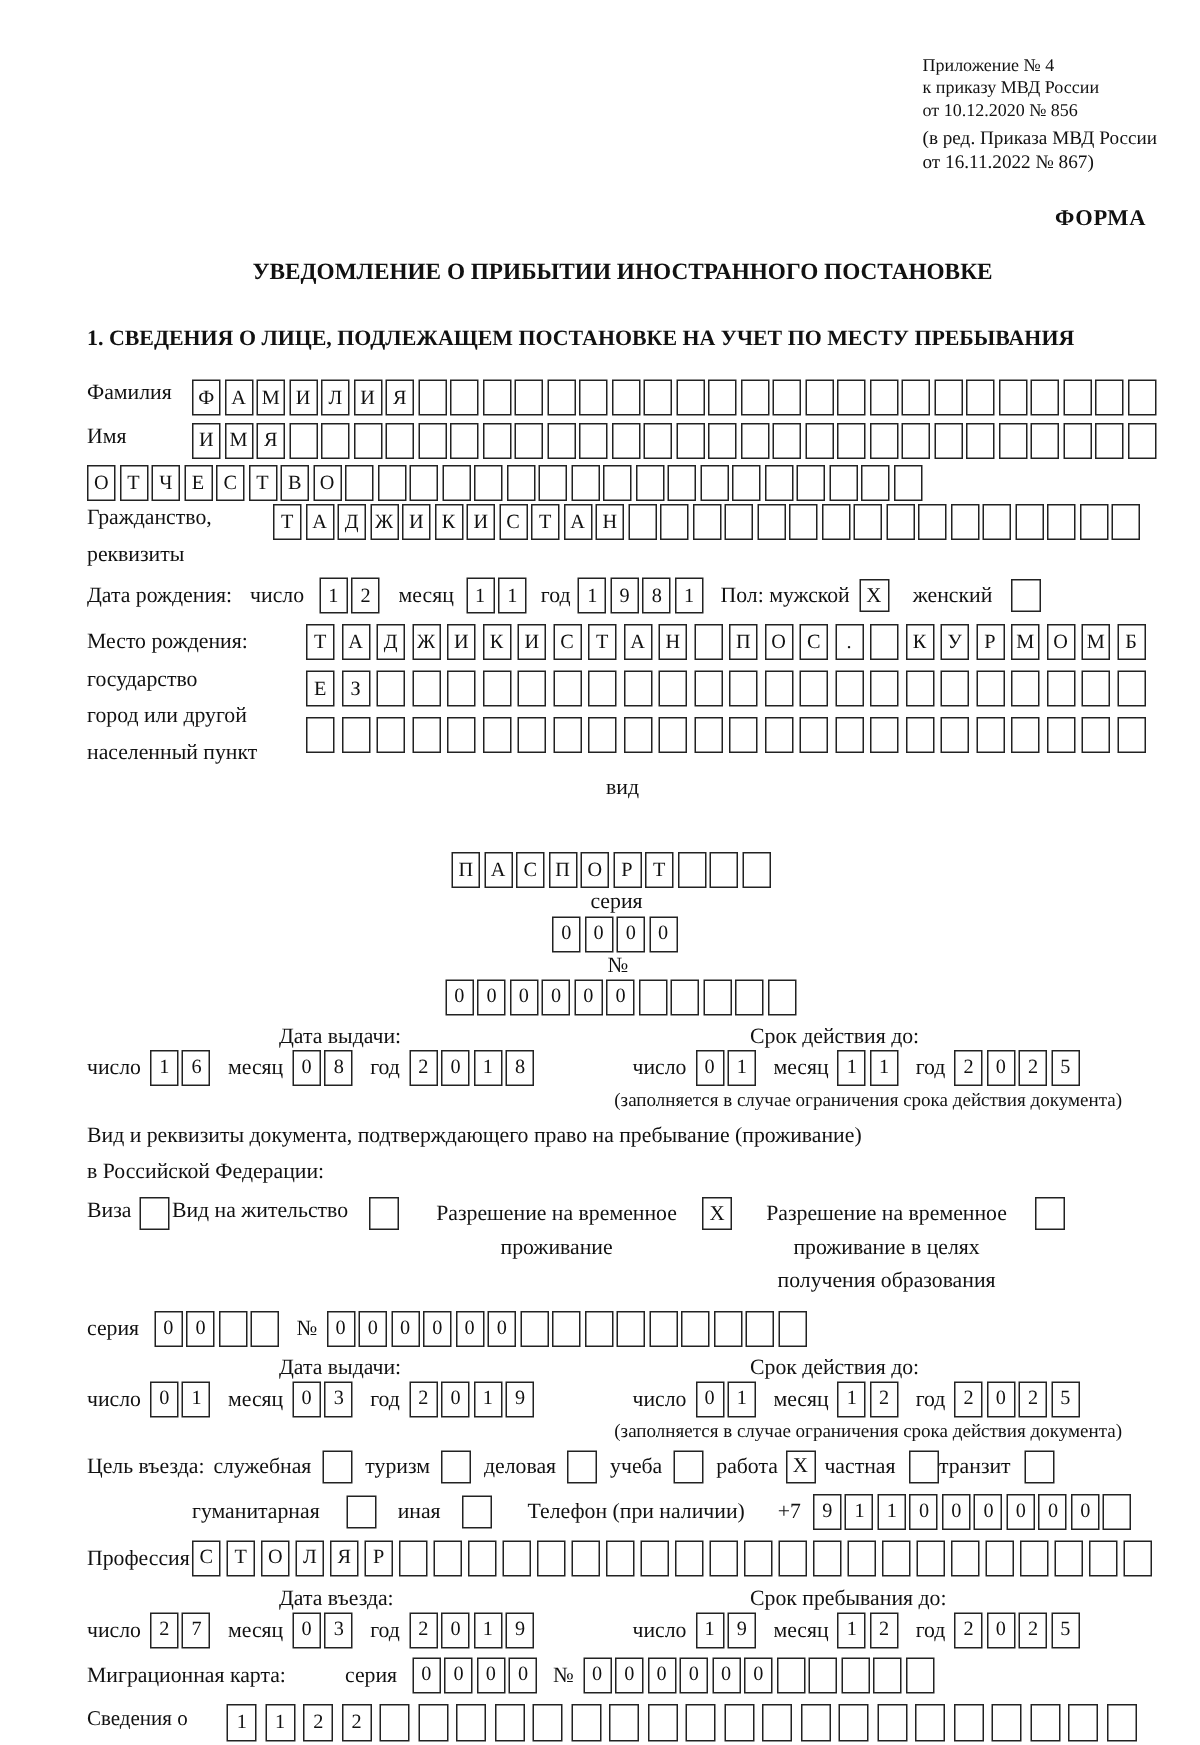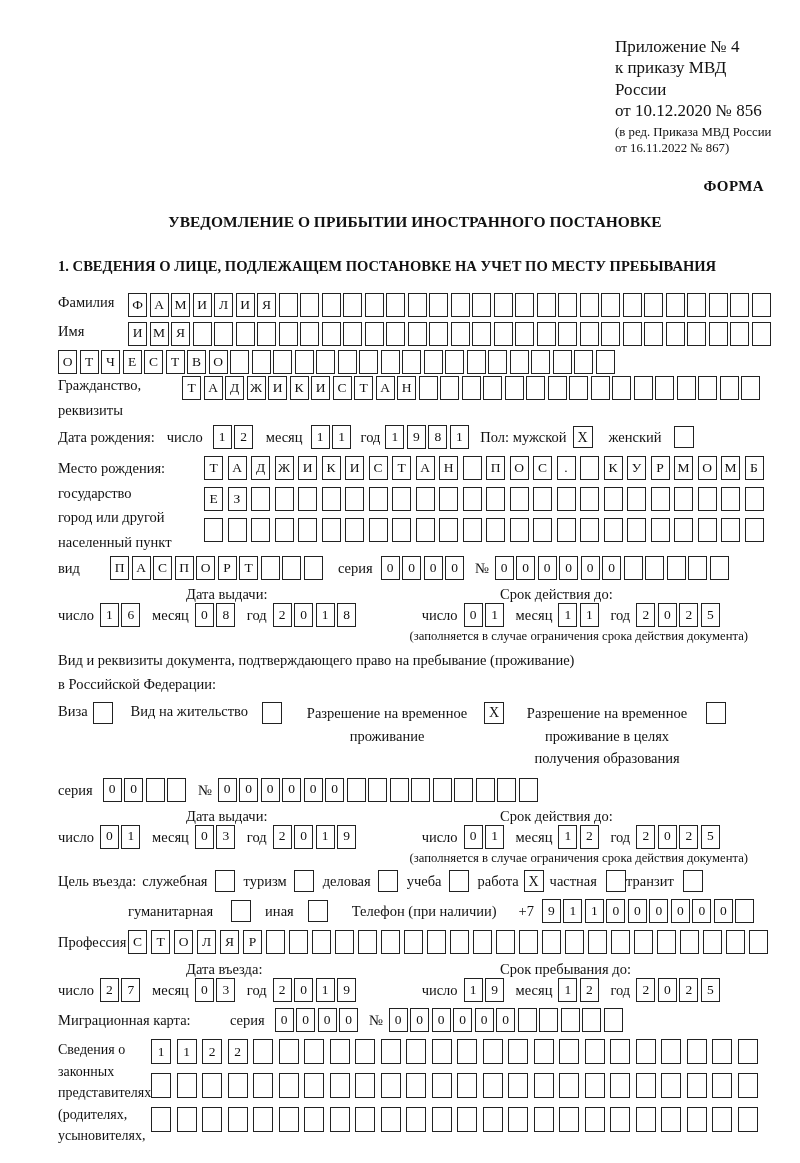--- a/index.html
+++ b/index.html
@@ -27,21 +27,21 @@
     display:inline-flex; align-items:center; justify-content:center;
     width:20px; height:22px; border:1.5px solid #222; font-size:14px;
     background:#fff; flex:0 0 auto;
   }
 
   .row{ display:flex; align-items:flex-start; margin-bottom:4.5px; }
   .rowc{ display:flex; align-items:center; }
   .lbl{ flex:0 0 auto; white-space:nowrap; }
 
   
-  .appendix{ margin-left:557px; font-size:17px; }
+  .appendix{ margin-left:557px; font-size:12px; }
   .amendment{ margin-left:557px; font-size:12.8px; margin-top:4px; }
   .forma{ text-align:right; padding-right:8px; font-weight:bold; font-size:15px; margin-top:20px; letter-spacing:.4px; }
   .title{ text-align:center; font-weight:bold; font-size:15.5px; margin-top:14px; line-height:1.5; }
   .blank-line{ display:inline-block; width:62px; border-bottom:2px solid #333; height:14px; margin-left:10px; }
   .sec1{ font-weight:bold; font-size:14.6px; margin-top:24px; margin-bottom:18px; }
 
   
   .lblcol{ flex:0 0 auto; }
   .lblcol div{ white-space:nowrap; }
 
@@ -328,21 +328,21 @@
           <span class="cell"></span>
           <span class="cell"></span>
           <span class="cell"></span>
           <span class="cell"></span>
           <span class="cell"></span>
         </div>
     </span>
   </div>
 
 
-  <div class="rowc" style="margin-bottom:5px;">
+  <div class="rowc" style="margin-bottom:5px;flex-direction:column;">
     <span class="lbl" style="flex:0 0 52px;">вид</span>
     <span class="cells" style="margin-right:13px;">
         <span class="cell">П</span>
         <span class="cell">А</span>
         <span class="cell">С</span>
         <span class="cell">П</span>
         <span class="cell">О</span>
         <span class="cell">Р</span>
         <span class="cell">Т</span>
         <span class="cell"></span>
@@ -421,21 +421,21 @@
   <div style="margin-top:4px; line-height:1.65;">
     <div>Вид и реквизиты документа, подтверждающего право на пребывание (проживание)</div>
     <div>в Российской Федерации:</div>
   </div>
 
   <div class="row" style="margin-top:5px; margin-bottom:8px;">
     <span class="opt-wrap">
       <span class="lbl">Виза</span>
       <span class="checkbox" style="margin-left:5px;"></span>
     </span>
-    <span class="opt-wrap" style="margin-left:18px;">
+    <span class="opt-wrap" style="margin-left:2px;">
       <span class="lbl">Вид на жительство</span>
       <span class="checkbox" style="margin-left:14px;"></span>
     </span>
     <span class="opt-wrap" style="margin-left:16px;">
       <span class="optcol" style="width:178px;">Разрешение на временное проживание</span>
       <span class="checkbox" style="margin-left:8px;">X</span>
     </span>
     <span class="opt-wrap" style="margin-left:12px;">
       <span class="optcol" style="width:182px;">Разрешение на временное проживание в целях получения образования</span>
       <span class="checkbox" style="margin-left:8px;"></span>

